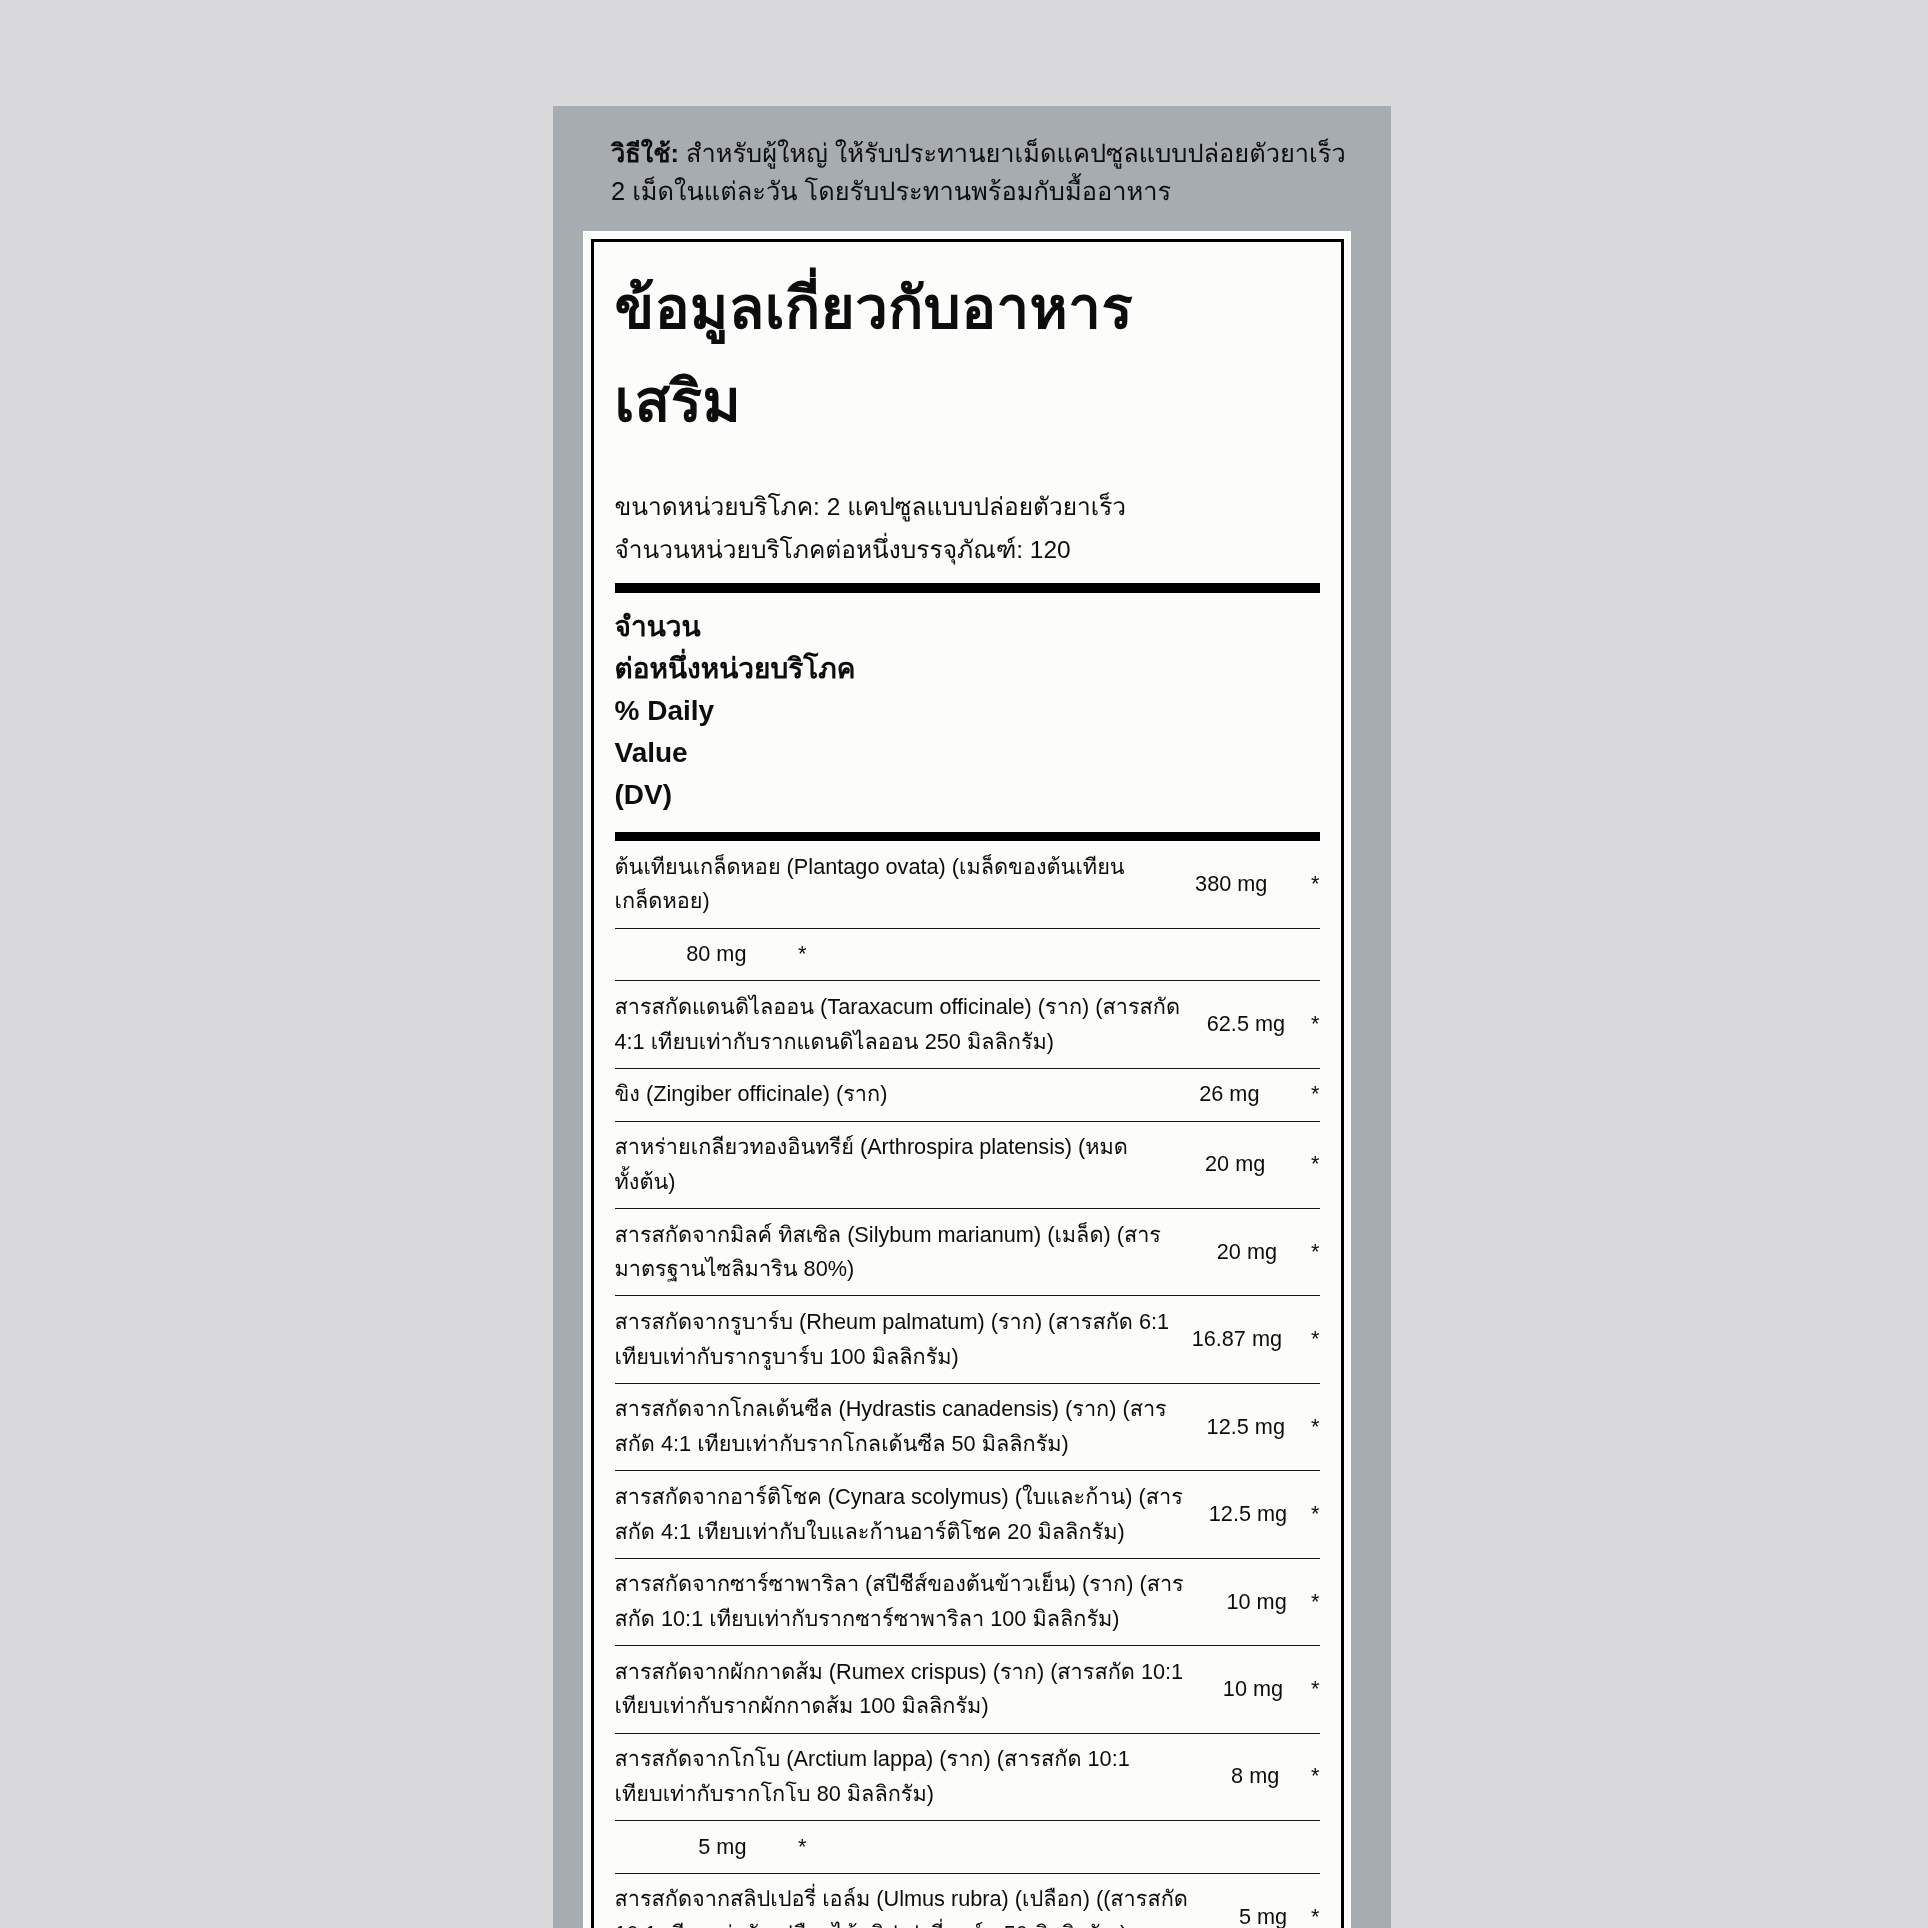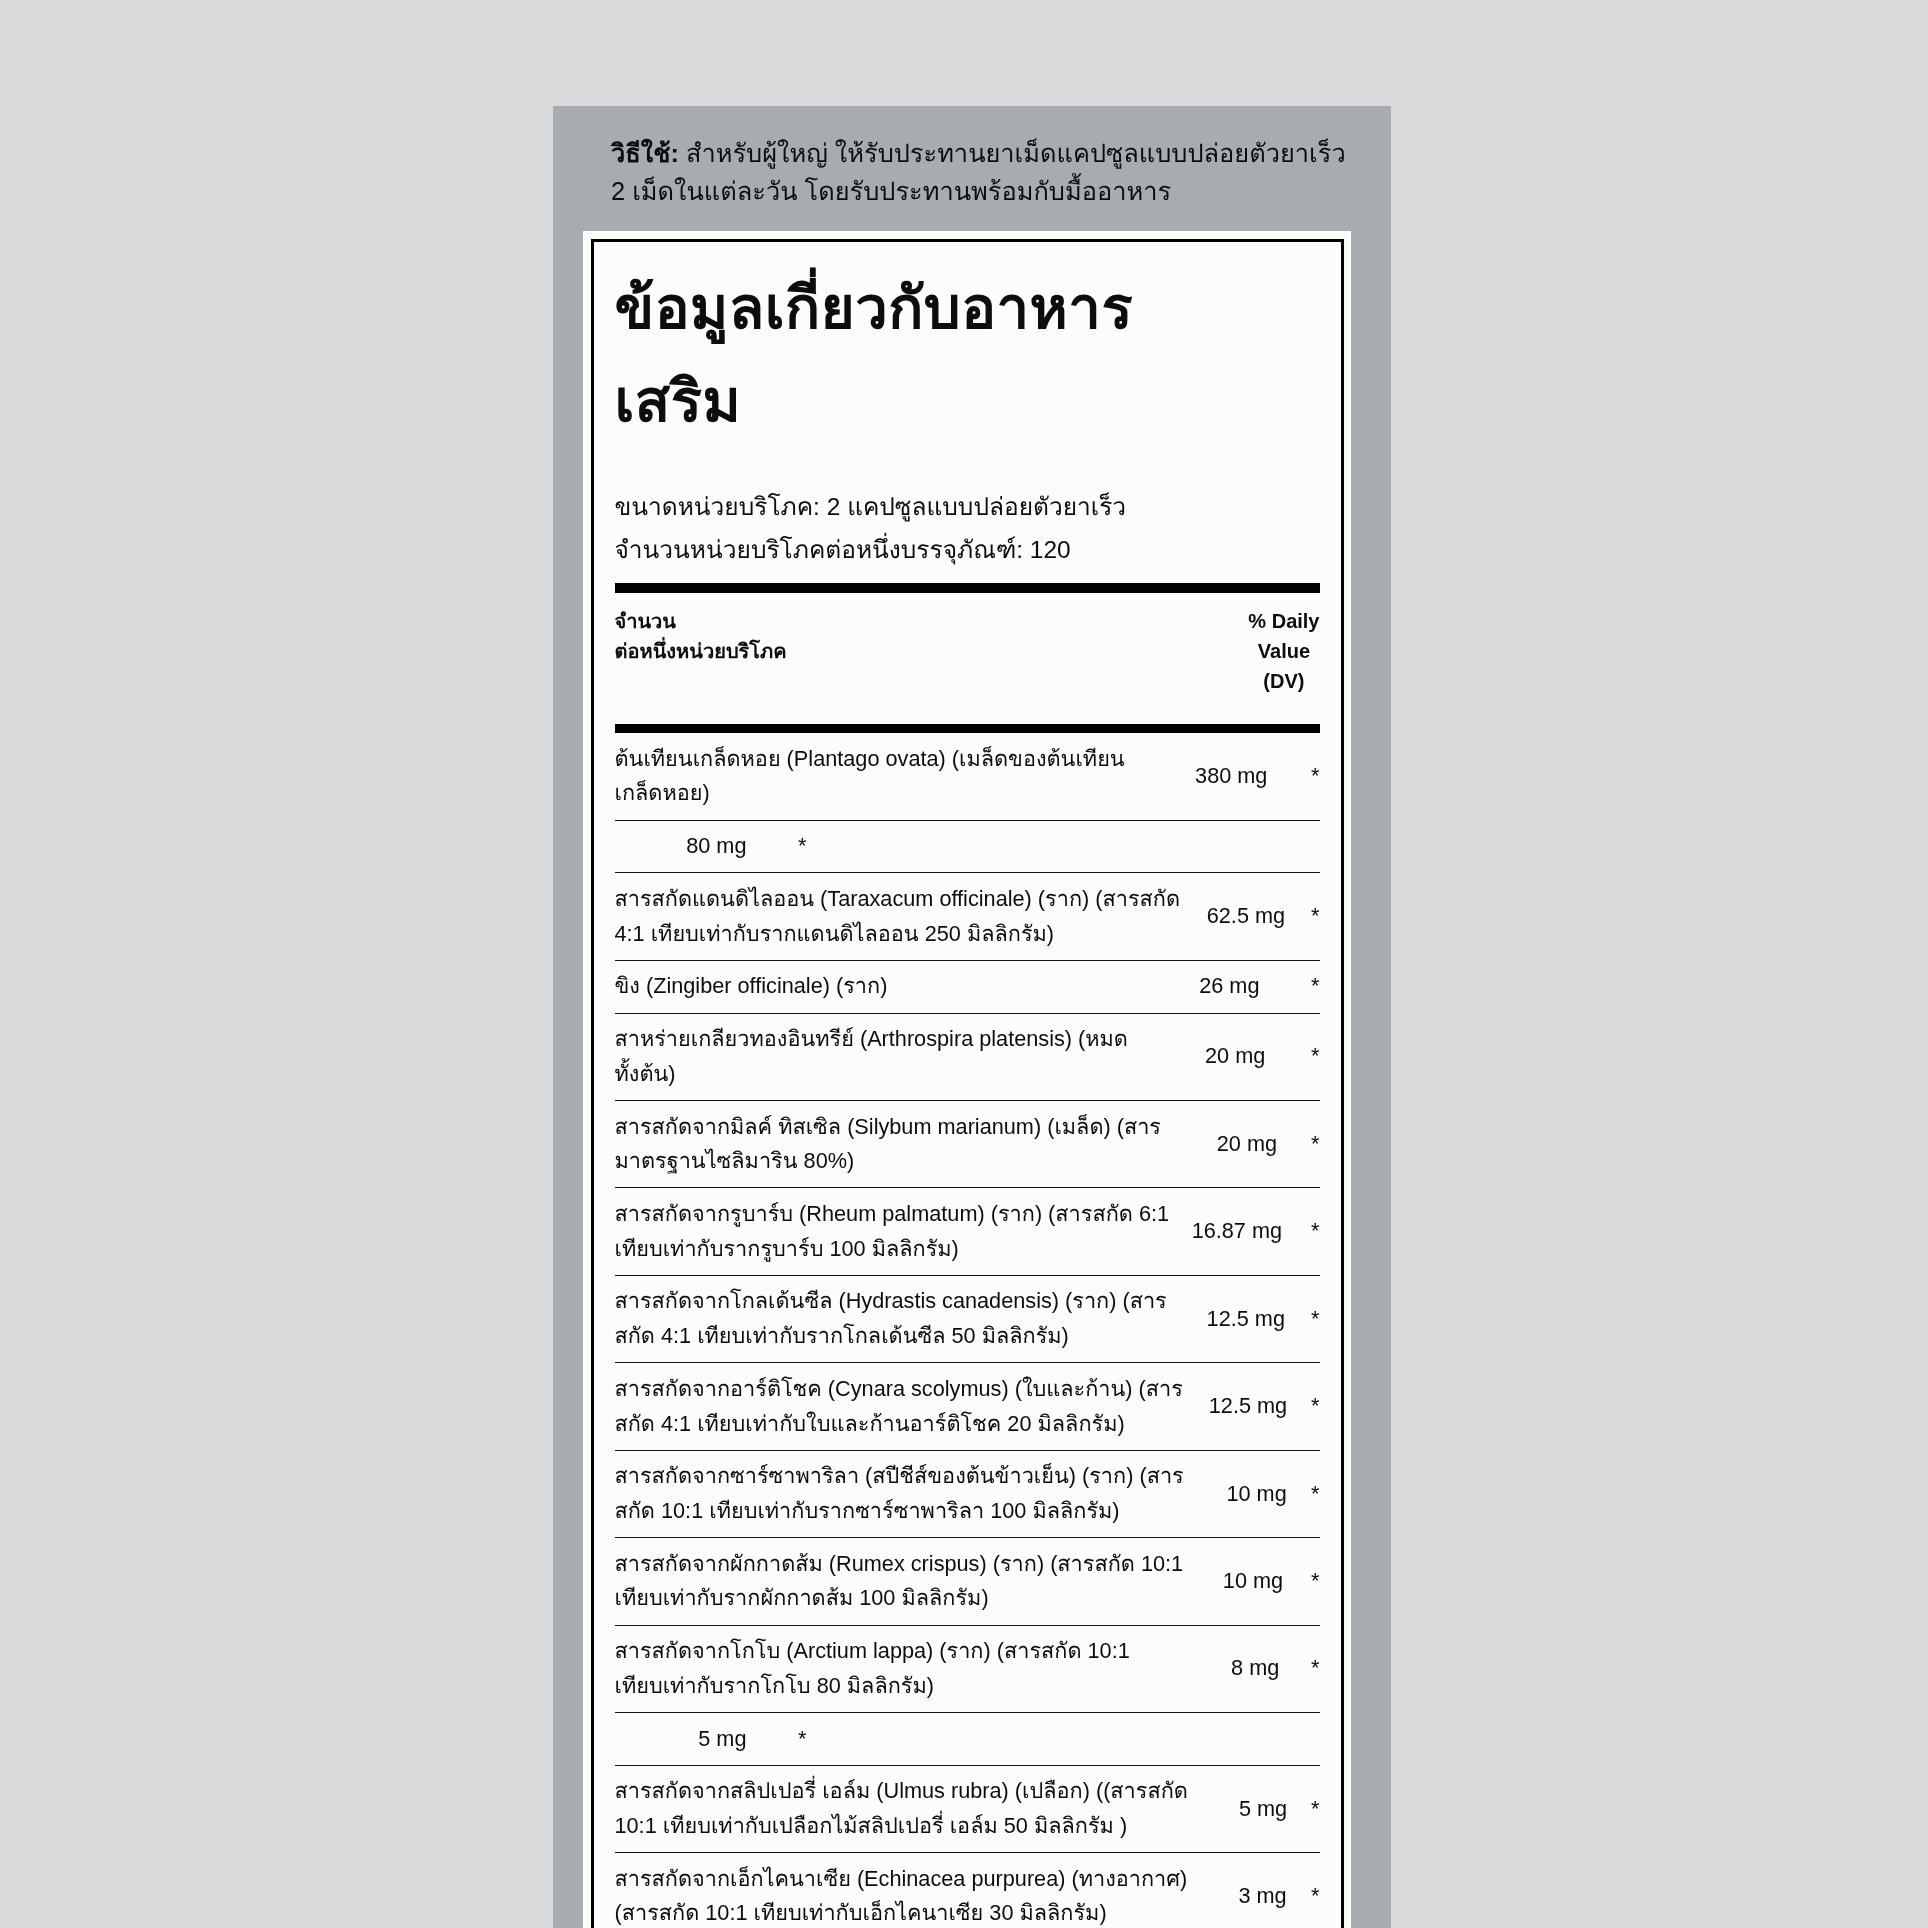--- a/index.html
+++ b/index.html
@@ -46,26 +46,27 @@
     margin-top: 38px;
     font-size: 24.5px;
     line-height: 1.75;
   }
   .bar { height: 9.4px; background: #000; }
   .bar-top { margin-top: 11.3px; }
   .hdr {
     display: flex;
     justify-content: space-between;
     align-items: flex-start;
-    padding: 13px 0 28px 0;
-    font-size: 20px;
+    padding: 13px 0 16px 0;
+    font-size: 28px;
     font-weight: 700;
     line-height: 1.5;
-  }
-  .hdr .right { text-align: center; }
+    flex-direction: column;
+  }
+  .hdr .right { text-align: left; }
   .hdr span { display: block; }
   .rows .row {
     display: flex;
     align-items: center;
     border-top: 1.9px solid #161616;
     padding: 8.5px 0;
     font-size: 21.7px;
     line-height: 1.6;
   }
   .rows .row:first-child { border-top: none; }

